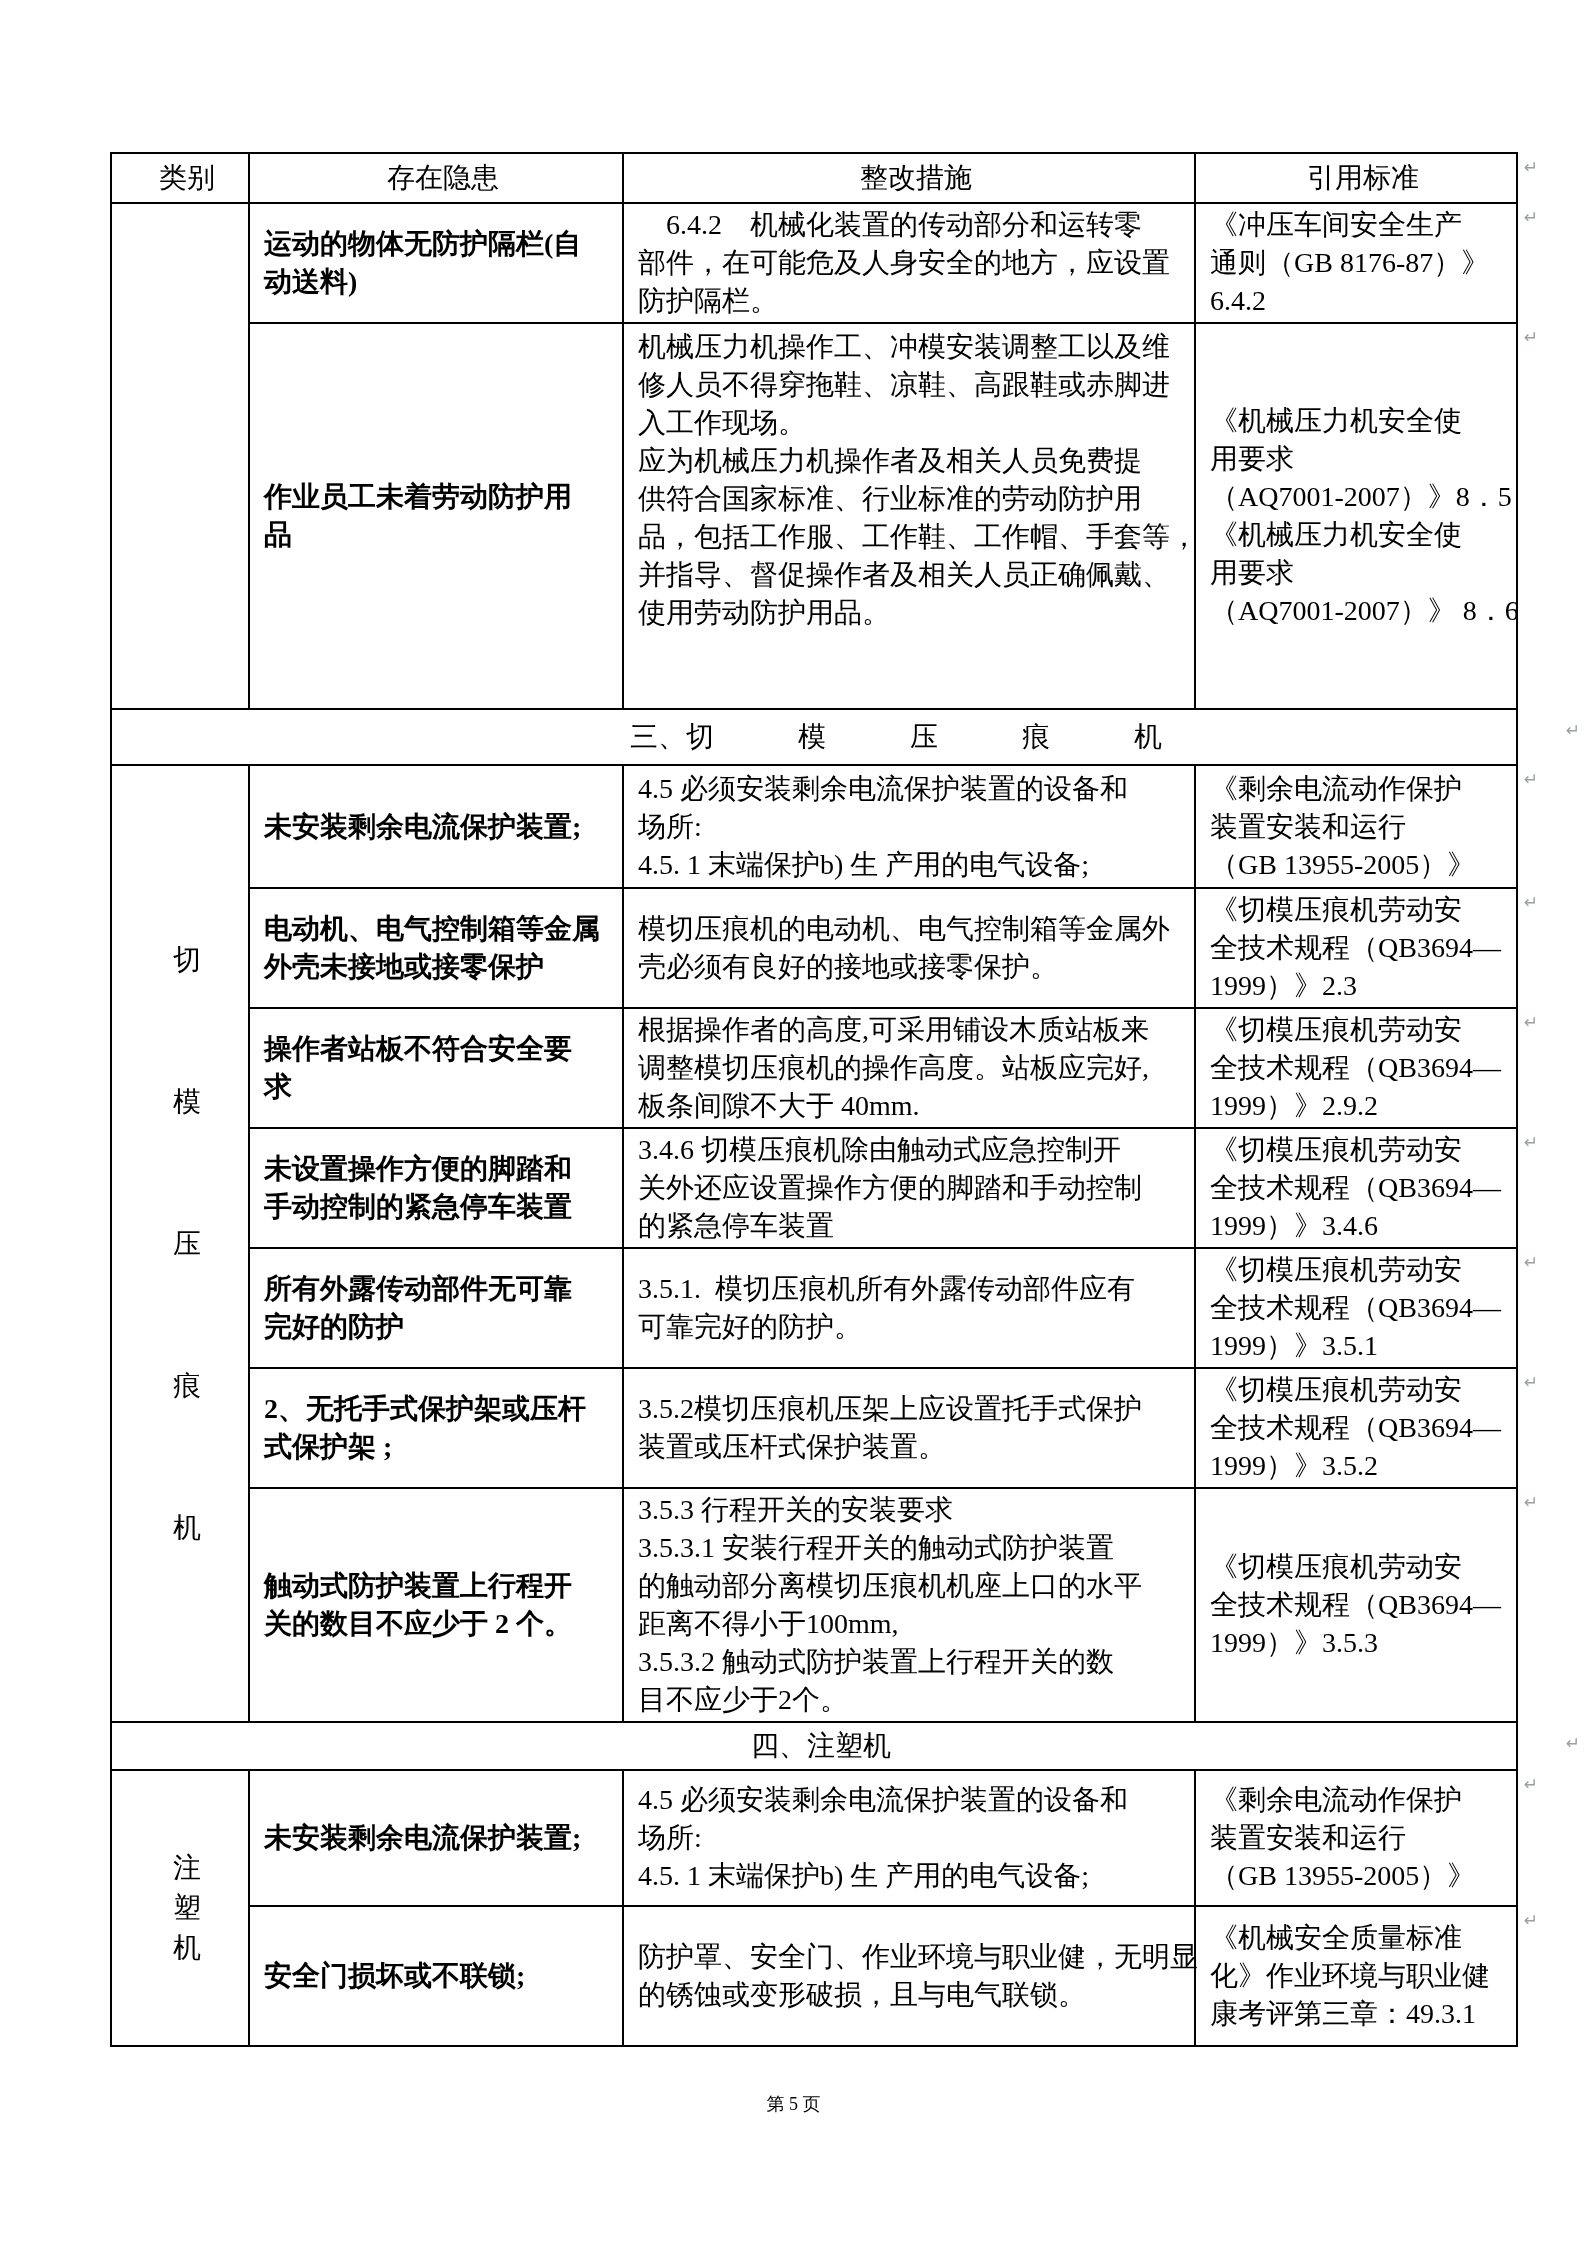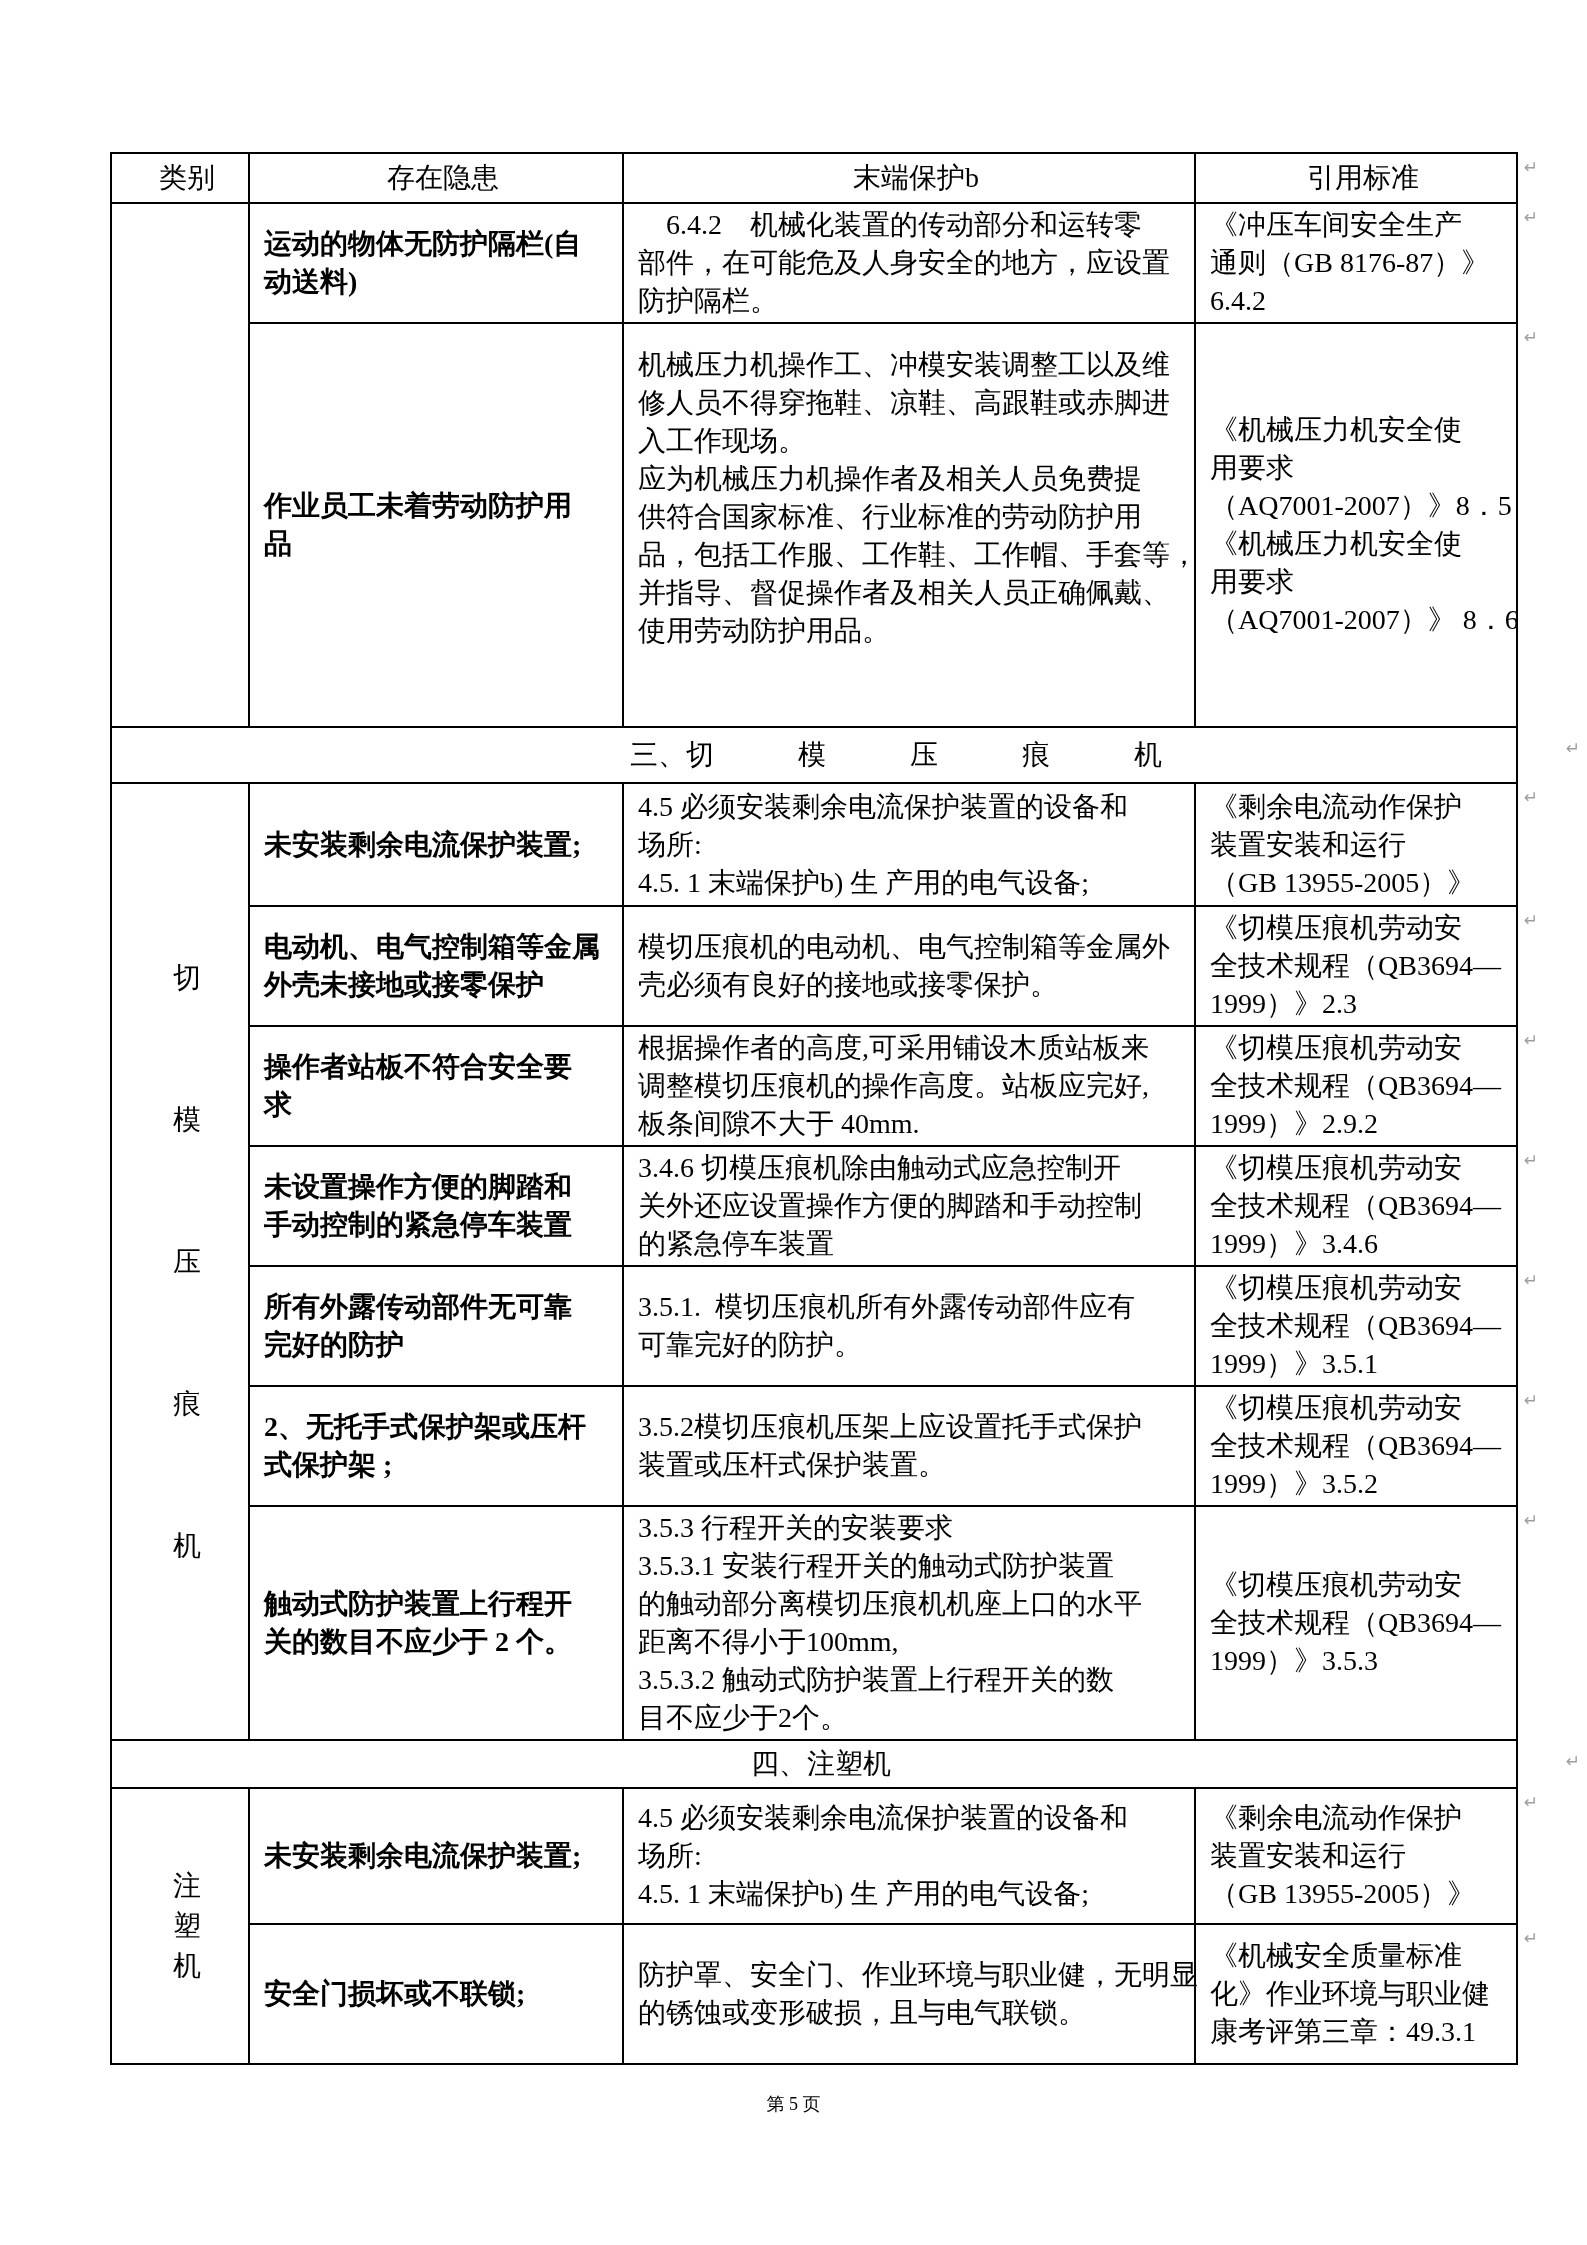--- a/index.html
+++ b/index.html
@@ -19,21 +19,21 @@
     white-space:pre;
     vertical-align:middle;
     padding:2px 0 2px 14px;
   }
   td.hdr{height:44px;text-align:center;vertical-align:middle;padding:0;white-space:nowrap;position:relative;}
   td.cat{width:122px;text-align:center;vertical-align:middle;padding:0;}
   td.cat.v5{line-height:142px;}
   td.cat.v3{line-height:40px;}
   td.haz{width:358px;vertical-align:middle;padding-left:15px;font-weight:bold;}
   td.mea{width:556px;vertical-align:middle;padding-left:13px;}
-  td.mea.top{vertical-align:top;padding-top:22px;}
+  td.mea.top{vertical-align:top;padding-top:4px;}
   td.std{width:306px;vertical-align:middle;padding-left:15px;position:relative;}
   td.sec{height:50px;text-align:center;vertical-align:middle;padding:0;position:relative;}
   td.sec.indent3{text-indent:150px;margin-left:9px;}
   .pmark{
     position:absolute;right:-22px;top:5px;
     font-size:17px;line-height:17px;color:#9aa0a6;
     font-family:"DejaVu Sans",sans-serif;
   }
   .pmark.far{right:-64px;top:12px;}
   .footer{
@@ -45,21 +45,21 @@
 <body>
 
 <div class="page">
 
   <table class="doc">
 
     <tbody>
         <tr>
       <td class="hdr" style="width:122px;height:44px">类别</td>
       <td class="hdr" style="width:358px">存在隐患</td>
-      <td class="hdr" style="width:556px">末端保护b</td>
+      <td class="hdr" style="width:556px">整改措施</td>
       <td class="hdr" style="width:306px"><span>引用标准</span><span class="pmark">↵</span></td>
     </tr>
 
     <tr>
       <td class="cat" rowspan="2"></td>
       <td class="haz">运动的物体无防护隔栏(自
 动送料)</td>
       <td class="mea" style="height:112px">　6.4.2　机械化装置的传动部分和运转零
 部件，在可能危及人身安全的地方，应设置
 防护隔栏。</td>

